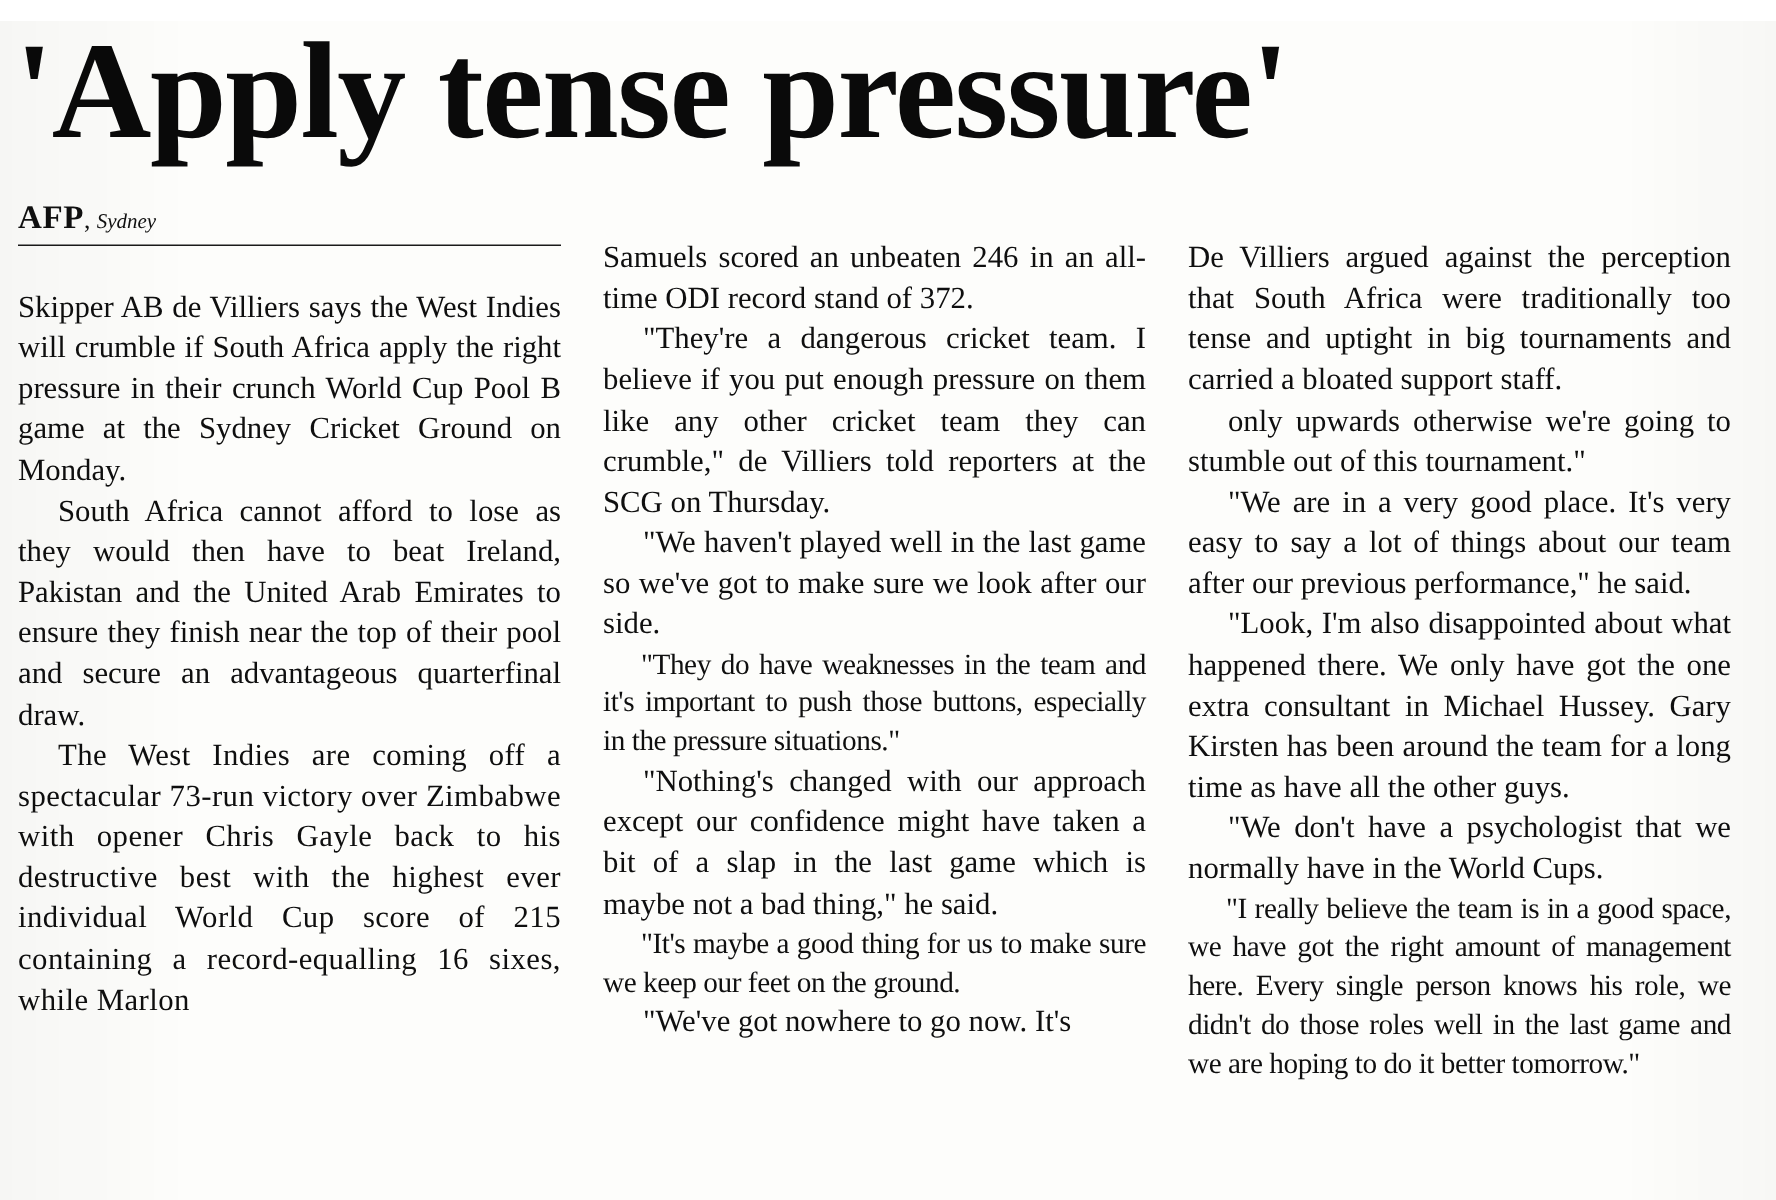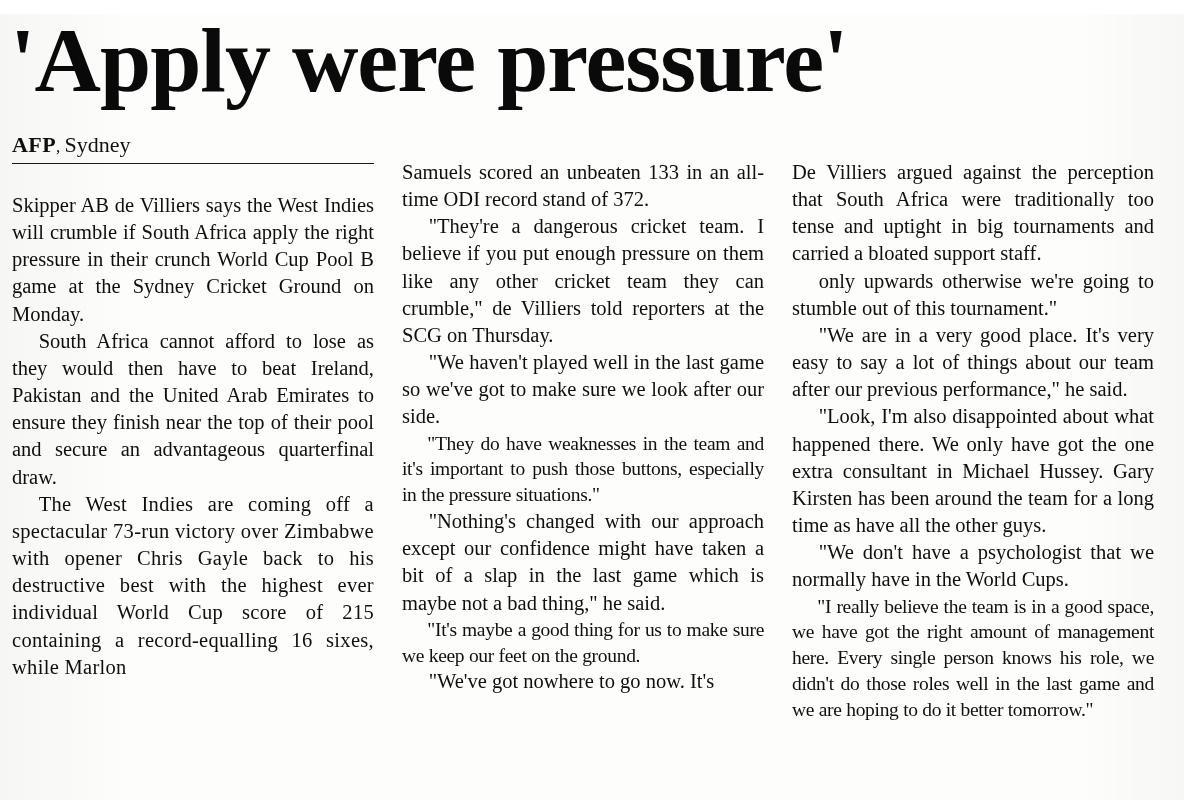--- a/index.html
+++ b/index.html
@@ -41,21 +41,22 @@
     color: #111;
     padding-bottom: 5px;
   }
   .byline .agency {
     font-variant: small-caps;
     font-weight: 700;
     letter-spacing: 0.4px;
     font-size: 22px;
   }
   .byline .place {
-    font-size: 22px;
+    font-style: italic;
+    font-size: 14px;
   }
   .byline-rule {
     border-bottom: 1.6px solid #1a1a1a;
     width: 100%;
   }
   .columns {
     position: absolute;
     top: 178px;
     left: 12px;
     width: 1160px;
@@ -98,37 +99,37 @@
       linear-gradient(90deg, rgba(0,0,0,0.035) 0%, rgba(0,0,0,0) 12%),
       linear-gradient(270deg, rgba(0,0,0,0.03) 0%, rgba(0,0,0,0) 10%);
     opacity: 0.8;
   }
 </style>
 </head>
 <body>
 
 <div class="page">
 
-  <h1 class="headline">'Apply were pressure'</h1>
+  <h1 class="headline">'Apply tense pressure'</h1>
 
   <div class="byline-wrap">
     <div class="byline"><span class="agency">AFP</span><span>,</span> <span class="place">Sydney</span></div>
     <div class="byline-rule"></div>
   </div>
 
   <div class="columns">
 
     <div class="col c1">
       <p>Skipper AB de Villiers says the West Indies will crumble if South Africa apply the right pressure in their crunch World Cup Pool B game at the Sydney Cricket Ground on Monday.</p>
       <p>South Africa cannot afford to lose as they would then have to beat Ireland, Pakistan and the United Arab Emirates to ensure they finish near the top of their pool and secure an advantageous quarterfinal draw.</p>
       <p class="looser">The West Indies are coming off a spectacular 73-run victory over Zimbabwe with opener Chris Gayle back to his destructive best with the highest ever individual World Cup score of 215 containing a record-equalling 16 sixes, while Marlon</p>
     </div>
 
     <div class="col c2">
-      <p>Samuels scored an unbeaten 133 in an all-time ODI record stand of 372.</p>
+      <p>Samuels scored an unbeaten 246 in an all-time ODI record stand of 372.</p>
       <p>"They're a dangerous cricket team. I believe if you put enough pressure on them like any other cricket team they can crumble," de Villiers told reporters at the SCG on Thursday.</p>
       <p>"We haven't played well in the last game so we've got to make sure we look after our side.</p>
       <p class="tight">"They do have weaknesses in the team and it's important to push those buttons, especially in the pressure situations."</p>
       <p>"Nothing's changed with our approach except our confidence might have taken a bit of a slap in the last game which is maybe not a bad thing," he said.</p>
       <p class="tight">"It's maybe a good thing for us to make sure we keep our feet on the ground.</p>
       <p>"We've got nowhere to go now. It's</p>
     </div>
 
     <div class="col c3">
       <p>De Villiers argued against the perception that South Africa were traditionally too tense and uptight in big tournaments and carried a bloated support staff.</p>

